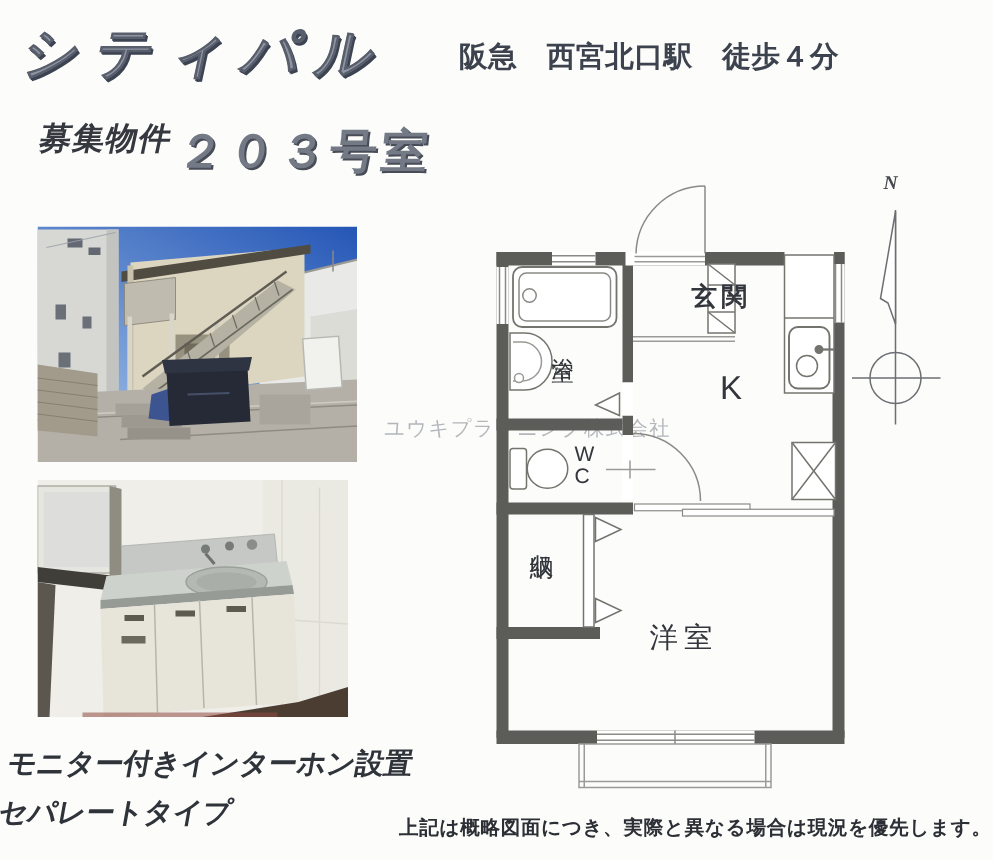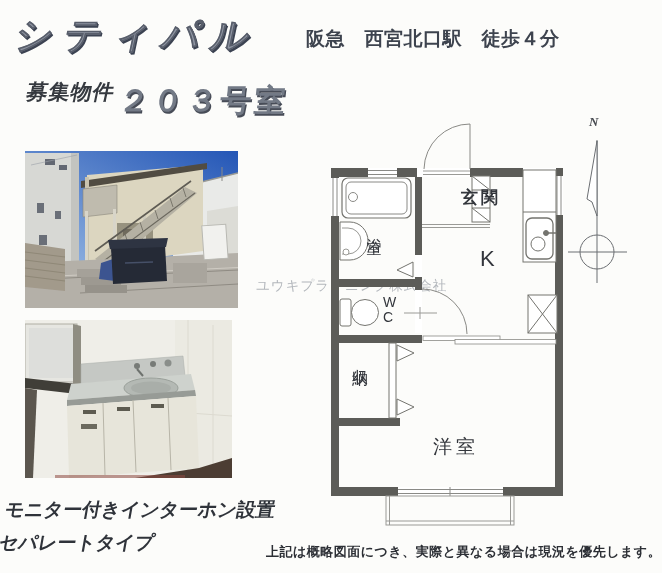--- a/index.html
+++ b/index.html
@@ -40,21 +40,21 @@
     font-size:19px;font-weight:700;color:#3d434e;
     line-height:29.5px;letter-spacing:0.5px;white-space:nowrap;
   }
   
   .fp-label{color:#33363c;white-space:pre-line;}
   .lbl-genkan{left:424px;top:186px;font-size:17px;letter-spacing:3px;font-weight:700;margin-left:37px;}
   .lbl-bath{left:364px;top:226px;font-size:15px;font-weight:500;}
   .lbl-wc{left:383px;top:295px;font-size:14px;line-height:15px;font-weight:500;}
   .lbl-k{left:480px;top:246px;font-size:22px;font-weight:400;}
   .lbl-storage{left:349px;top:356px;font-size:16px;font-weight:500;}
-  .lbl-western{left:433px;top:412px;font-size:19px;letter-spacing:4px;font-weight:500;margin-top:22px;}
+  .lbl-western{left:433px;top:412px;font-size:19px;letter-spacing:4px;font-weight:500;}
   .lbl-north{left:589px;top:114px;font-size:13px;font-weight:700;font-style:italic;
              font-family:"Liberation Serif", serif;color:#45484e;}
   .v-label{writing-mode:vertical-rl;text-orientation:upright;letter-spacing:2px;}
   .watermark{
     left:256px;top:277px;font-size:13.5px;color:#b3b7bc;letter-spacing:1px;white-space:nowrap;
   }
   .features{
     left:8px;top:493px;
     font-size:19px;font-weight:700;color:#2f333a;
     line-height:33px;

